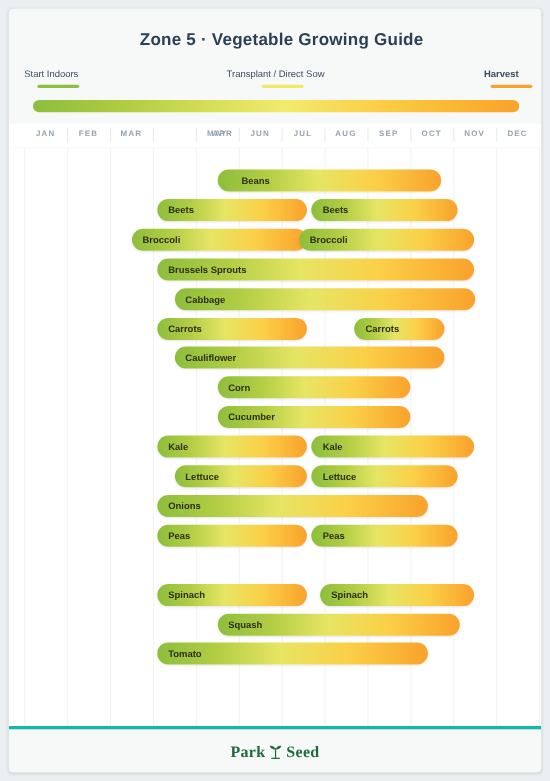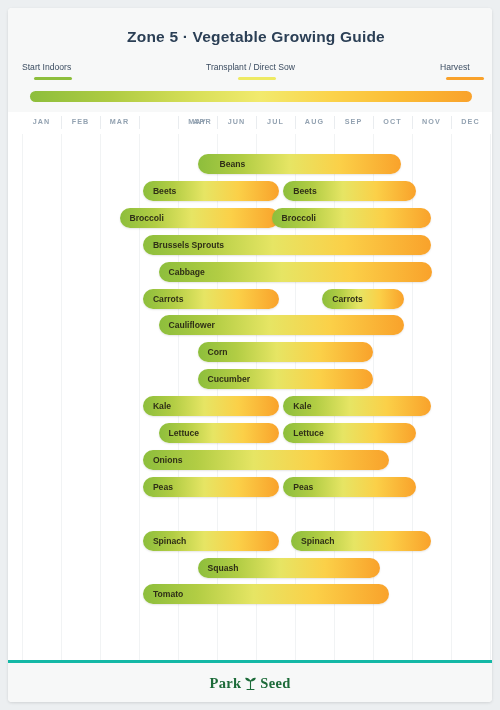--- a/index.html
+++ b/index.html
@@ -25,21 +25,21 @@
     font-size:15.5px;font-weight:bold;color:#2b3f55;letter-spacing:.2px;
   }
   
   #legend{position:absolute;left:0;top:54px;width:484px;height:20px;}
   .lg{position:absolute;font-size:8.6px;color:#3b4c60;white-space:nowrap;}
   .lg-sw{position:absolute;height:3px;border-radius:2px;top:15px;}
   #lg0{left:14px;top:0;}
   #lg0s{left:26px;width:38px;background:#8dbe3c;}
   #lg1{left:198px;top:0;}
   #lg1s{left:230px;width:38px;background:#eeea63;}
-  #lg2{left:432px;top:0;}
+  #lg2{left:432px;top:0;font-weight:bold;}
   #lg2s{left:438px;width:38px;background:#f9a22b;}
   #gradbar{
     position:absolute;left:22px;top:83px;width:442px;height:11px;border-radius:6px;
     background:linear-gradient(90deg,#8dbe3c 0%,#aecb42 18%,#d9e05a 38%,#f2ea6d 52%,#fbd34b 68%,#fbbb35 84%,#f9a22b 100%);
   }
   
   #axis{
     position:absolute;left:0;top:104px;width:484px;height:22px;
     border-bottom:1px solid #e6e8ea;background:#ffffff;
   }
@@ -189,21 +189,21 @@
       </div>
       <div class="bar" style="left: 275.3px; top: 342.8px; width: 132.6px; background: linear-gradient(90deg, rgb(141, 190, 60) 0%, rgb(178, 205, 68) 22%, rgb(230, 229, 100) 45%, rgb(251, 208, 72) 70%, rgb(249, 162, 43) 100%);">
         <span class="bar-label">Peas</span>
       </div>
       <div class="bar" style="left: 134.9px; top: 396.6px; width: 136.5px; background: linear-gradient(90deg, rgb(141, 190, 60) 0%, rgb(178, 205, 68) 22%, rgb(230, 229, 100) 45%, rgb(251, 208, 72) 70%, rgb(249, 162, 43) 100%);">
         <span class="bar-label">Spinach</span>
       </div>
       <div class="bar" style="left: 283.1px; top: 396.6px; width: 140.4px; background: linear-gradient(90deg, rgb(141, 190, 60) 0%, rgb(178, 205, 68) 22%, rgb(230, 229, 100) 45%, rgb(251, 208, 72) 70%, rgb(249, 162, 43) 100%);">
         <span class="bar-label">Spinach</span>
       </div>
-      <div class="bar" style="left: 189.5px; top: 423.5px; width: 182px; background: linear-gradient(90deg, rgb(141, 190, 60) 0%, rgb(178, 205, 68) 22%, rgb(230, 229, 100) 45%, rgb(251, 208, 72) 70%, rgb(249, 162, 43) 100%);">
+      <div class="bar" style="left: 189.5px; top: 423.5px; width: 220px; background: linear-gradient(90deg, rgb(141, 190, 60) 0%, rgb(178, 205, 68) 22%, rgb(230, 229, 100) 45%, rgb(251, 208, 72) 70%, rgb(249, 162, 43) 100%);">
         <span class="bar-label">Squash</span>
       </div>
       <div class="bar" style="left: 134.9px; top: 450.4px; width: 245.7px; background: linear-gradient(90deg, rgb(141, 190, 60) 0%, rgb(178, 205, 68) 22%, rgb(230, 229, 100) 45%, rgb(251, 208, 72) 70%, rgb(249, 162, 43) 100%);">
         <span class="bar-label">Tomato</span>
       </div>
     </div>
 
   <div id="footer">
     <div id="logo">
       <span>Park</span><span class="sprout"><svg width="13" height="15" viewBox="0 0 13 15">

